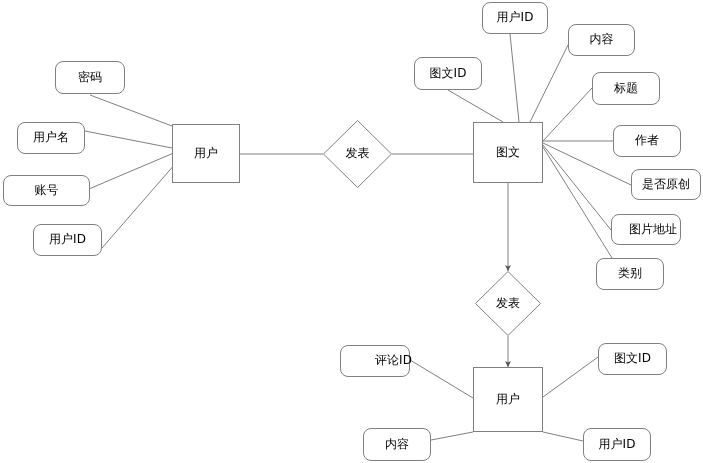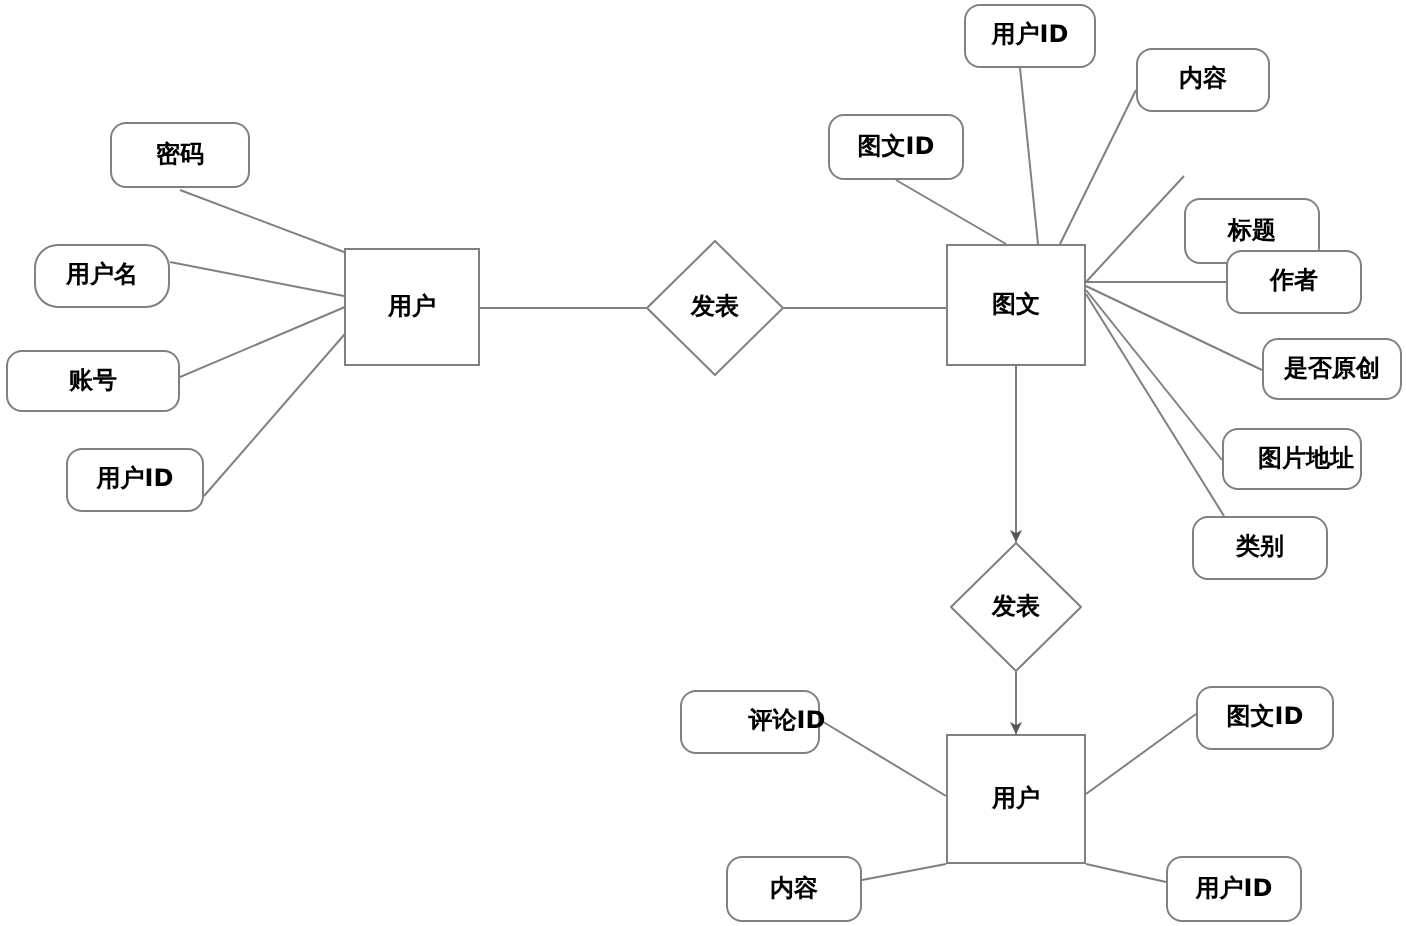--- a/index.html
+++ b/index.html
@@ -32,21 +32,20 @@
     align-items: center;
     justify-content: center;
     background: #ffffff;
     border: 1px solid #808080;
     color: #000000;
     font-size: 12px;
     line-height: 1.1;
     text-align: center;
     white-space: nowrap;
     z-index: 2;
-    font-weight: bold;
   }
   .node.attribute {
     border-radius: 8px;
   }
   .node.entity {
     border-radius: 0;
   }
   .node.relationship {
     border: none;
     background: transparent;
@@ -98,21 +97,21 @@
         <line x1="598" y1="357" x2="543" y2="397" stroke="#808080" stroke-width="1"></line>
         <line x1="431" y1="440" x2="473" y2="432" stroke="#808080" stroke-width="1"></line>
         <line x1="583" y1="441" x2="543" y2="432" stroke="#808080" stroke-width="1"></line>
       </g>
   </svg>
 
   <div id="node-layer">
       <div class="node attribute" style="left: 55px; top: 61px; width: 70px; height: 33px;">
         <span>密码</span>
       </div>
-      <div class="node attribute" style="left: 17px; top: 122px; width: 68px; height: 32px; border-radius: 12px;">
+      <div class="node attribute" style="left: 17px; top: 122px; width: 68px; height: 32px;">
         <span>用户名</span>
       </div>
       <div class="node attribute" style="left: 3px; top: 175px; width: 87px; height: 31px;">
         <span>账号</span>
       </div>
       <div class="node attribute" style="left: 33px; top: 224px; width: 69px; height: 32px;">
         <span>用户ID</span>
       </div>
       <div class="node entity" style="left: 172px; top: 124px; width: 68px; height: 59px;">
         <span>用户</span>
@@ -125,21 +124,21 @@
       </div>
       <div class="node attribute" style="left: 482px; top: 2px; width: 66px; height: 32px;">
         <span>用户ID</span>
       </div>
       <div class="node attribute" style="left: 414px; top: 57px; width: 68px; height: 33px;">
         <span>图文ID</span>
       </div>
       <div class="node attribute" style="left: 568px; top: 24px; width: 67px; height: 32px;">
         <span>内容</span>
       </div>
-      <div class="node attribute" style="left: 592px; top: 72px; width: 68px; height: 33px; margin-top: 27px;">
+      <div class="node attribute" style="left: 592px; top: 72px; width: 68px; height: 33px;">
         <span>标题</span>
       </div>
       <div class="node attribute" style="left: 613px; top: 125px; width: 68px; height: 32px;">
         <span>作者</span>
       </div>
       <div class="node attribute" style="left: 631px; top: 169px; width: 70px; height: 31px;">
         <span>是否原创</span>
       </div>
       <div class="node attribute" style="left: 611px; top: 214px; width: 70px; height: 31px; padding-left: 14px;">
         <span>图片地址</span>

